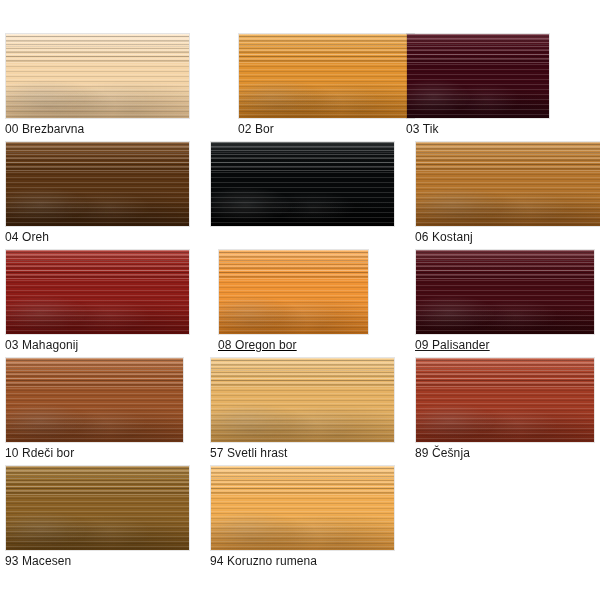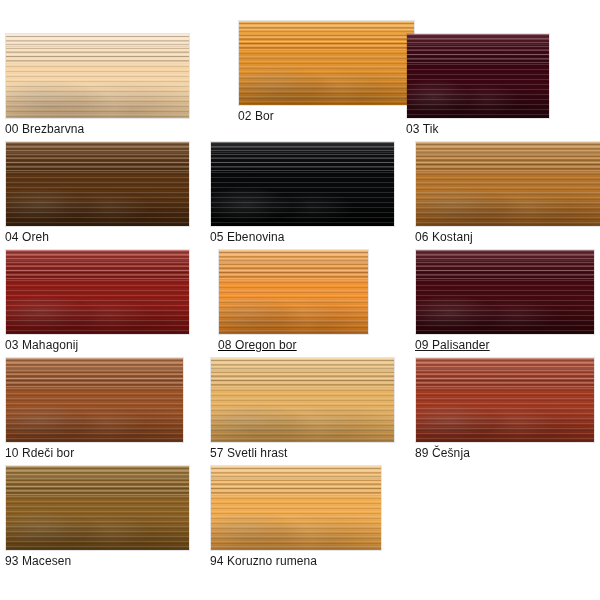--- a/index.html
+++ b/index.html
@@ -101,21 +101,21 @@
     <div class="swatch-cell" style="left: 5px; top: 33px; width: 185px;">
       <div class="swatch" style="height: 86px;">
         <div class="base" style="background: linear-gradient(rgb(251, 228, 196) 0%, rgb(245, 213, 168) 34%, rgb(245, 213, 168) 70%, rgb(232, 194, 145) 100%);"></div>
         <div class="figure"></div>
         <div class="grain-fine"></div>
         <div class="grain-top"></div>
         <div class="shade"></div>
       </div>
       <div class="swatch-label" style="color: rgb(26, 26, 26);">00 Brezbarvna</div>
     </div>
-    <div class="swatch-cell" style="left: 210px; top: 20px; width: 205px; padding-left: 28px;">
+    <div class="swatch-cell" style="left: 210px; top: 33px; width: 205px; padding-left: 28px;">
       <div class="swatch" style="height: 86px;">
         <div class="base" style="background: linear-gradient(rgb(237, 170, 78) 0%, rgb(224, 145, 47) 34%, rgb(224, 145, 47) 70%, rgb(200, 122, 30) 100%);"></div>
         <div class="figure"></div>
         <div class="grain-fine"></div>
         <div class="grain-top"></div>
         <div class="shade"></div>
       </div>
       <div class="swatch-label" style="color: rgb(26, 26, 26);">02 Bor</div>
     </div>
     <div class="swatch-cell" style="left: 406px; top: 33px; width: 144px;">
@@ -139,21 +139,20 @@
       <div class="swatch-label" style="color: rgb(26, 26, 26);">04 Oreh</div>
     </div>
     <div class="swatch-cell" style="left: 210px; top: 141px; width: 185px;">
       <div class="swatch" style="height: 86px;">
         <div class="base" style="background: linear-gradient(rgb(20, 24, 26) 0%, rgb(7, 9, 10) 34%, rgb(7, 9, 10) 70%, rgb(0, 0, 0) 100%);"></div>
         <div class="figure"></div>
         <div class="grain-fine"></div>
         <div class="grain-top"></div>
         <div class="shade"></div>
       </div>
-      <div class="swatch-label" style="color: rgb(26, 26, 26);">05 Ebenovina</div>
     </div>
     <div class="swatch-cell" style="left: 415px; top: 141px; width: 196px;">
       <div class="swatch" style="height: 86px;">
         <div class="base" style="background: linear-gradient(rgb(200, 139, 65) 0%, rgb(180, 116, 44) 34%, rgb(180, 116, 44) 70%, rgb(150, 89, 27) 100%);"></div>
         <div class="figure"></div>
         <div class="grain-fine"></div>
         <div class="grain-top"></div>
         <div class="shade"></div>
       </div>
       <div class="swatch-label" style="color: rgb(26, 26, 26);">06 Kostanj</div>
@@ -221,21 +220,21 @@
     <div class="swatch-cell" style="left: 5px; top: 465px; width: 185px;">
       <div class="swatch" style="height: 86px;">
         <div class="base" style="background: linear-gradient(rgb(160, 116, 47) 0%, rgb(138, 96, 36) 34%, rgb(138, 96, 36) 70%, rgb(111, 74, 23) 100%);"></div>
         <div class="figure"></div>
         <div class="grain-fine"></div>
         <div class="grain-top"></div>
         <div class="shade"></div>
       </div>
       <div class="swatch-label" style="color: rgb(26, 26, 26);">93 Macesen</div>
     </div>
-    <div class="swatch-cell" style="left: 210px; top: 465px; width: 172px;">
+    <div class="swatch-cell" style="left: 210px; top: 465px; width: 185px;">
       <div class="swatch" style="height: 86px;">
         <div class="base" style="background: linear-gradient(rgb(248, 192, 112) 0%, rgb(240, 172, 81) 34%, rgb(240, 172, 81) 70%, rgb(220, 148, 59) 100%);"></div>
         <div class="figure"></div>
         <div class="grain-fine"></div>
         <div class="grain-top"></div>
         <div class="shade"></div>
       </div>
       <div class="swatch-label" style="color: rgb(26, 26, 26);">94 Koruzno rumena</div>
     </div>
   </div>

